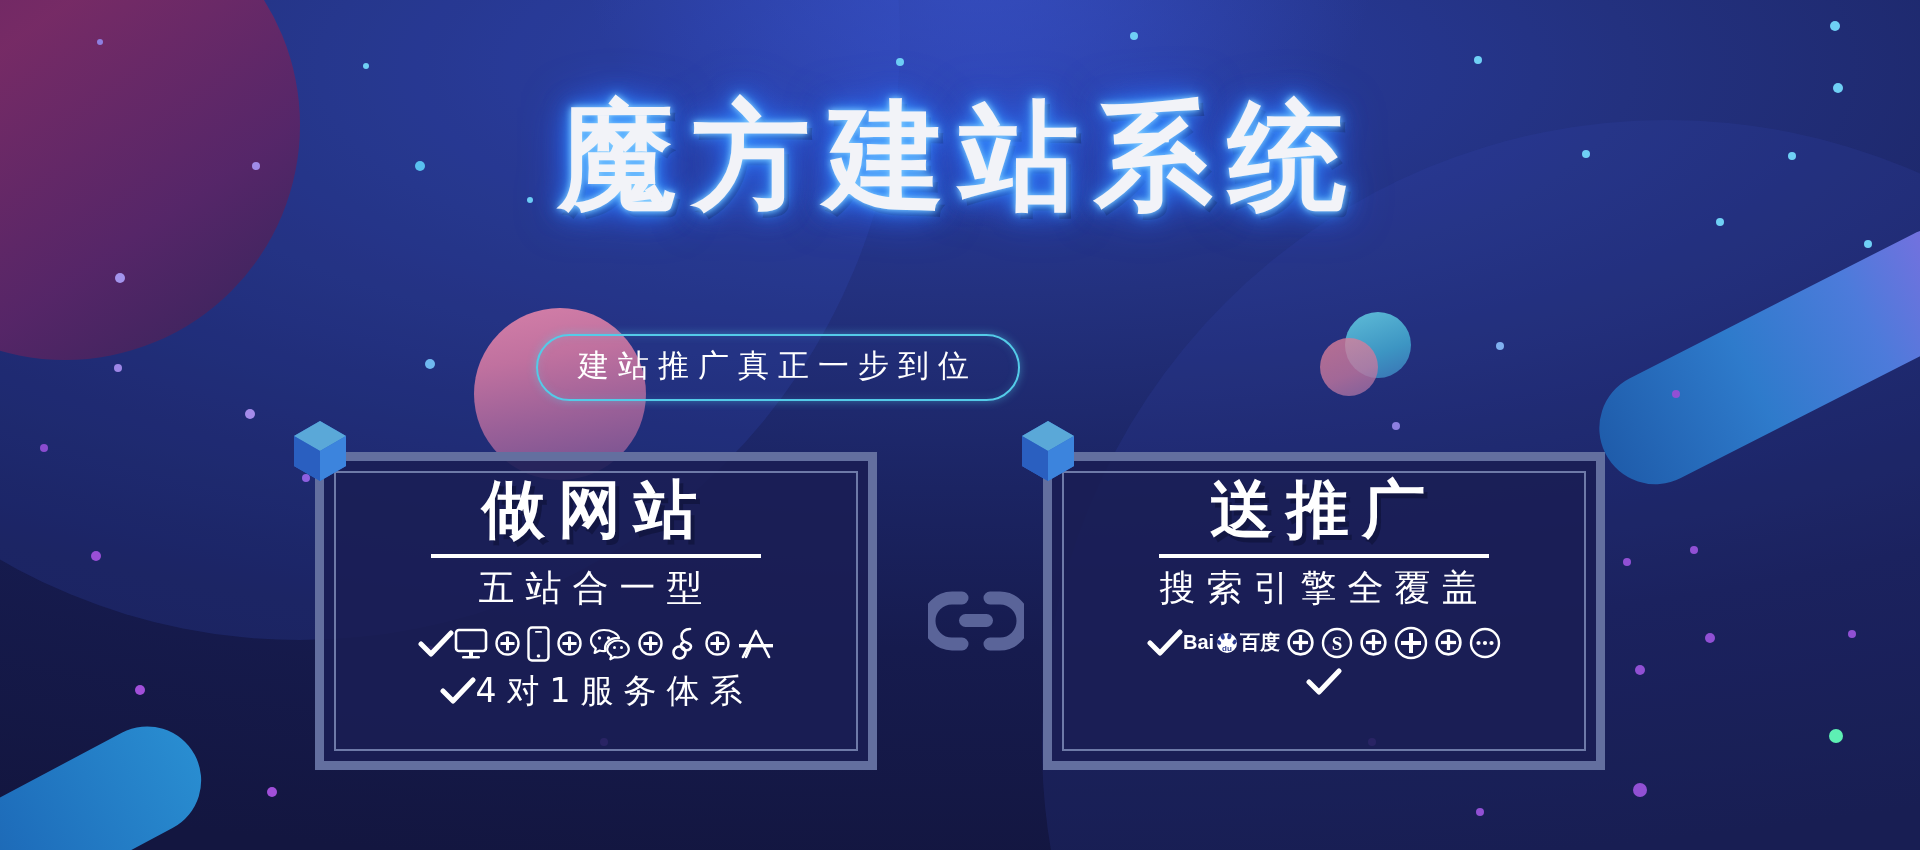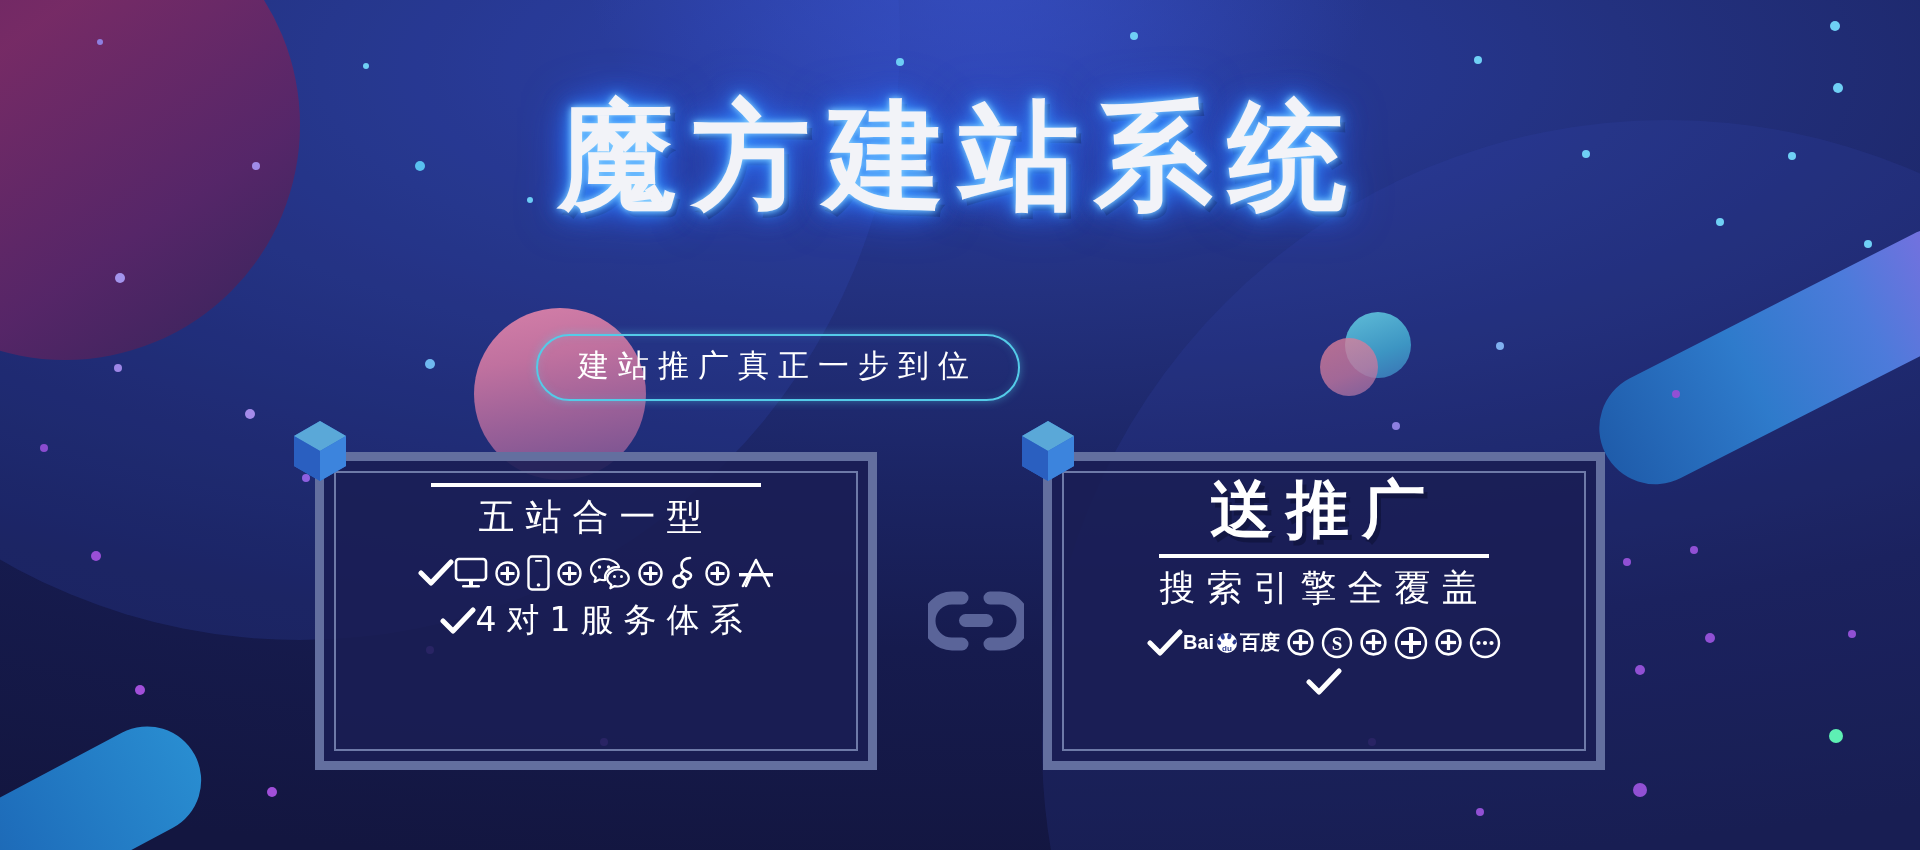--- a/index.html
+++ b/index.html
@@ -159,20 +159,21 @@
 
     <div class="card">
       <div class="card-inner"></div>
       <svg class="gem" viewBox="0 0 60 66">
         <polygon points="30,2 56,17 56,47 30,62 4,47 4,17" fill="#2f6fd0"></polygon>
         <polygon points="30,2 56,17 30,32 4,17" fill="#5aa8d8"></polygon>
         <polygon points="4,17 30,32 30,62 4,47" fill="#2a5fc0"></polygon>
         <polygon points="30,32 56,17 56,47 30,62" fill="#3c84dd"></polygon>
       </svg>
       <div class="card-body">
+        <div class="card-title">做网站</div>
         <div class="card-rule"></div>
         <div class="card-sub">五站合一型</div>
 
         <div class="row">
           <svg class="tick" width="36" height="30" viewBox="0 0 36 30">
             <path d="M3 15 L13 25 L33 4" stroke="#fff" stroke-width="5" fill="none" stroke-linecap="round" stroke-linejoin="round"></path>
           </svg>
           <div class="icons">
             <svg width="34" height="32" viewBox="0 0 34 32">
               <rect x="2" y="2" width="30" height="21" rx="3" fill="none" stroke="#fff" stroke-width="2.6"></rect>

